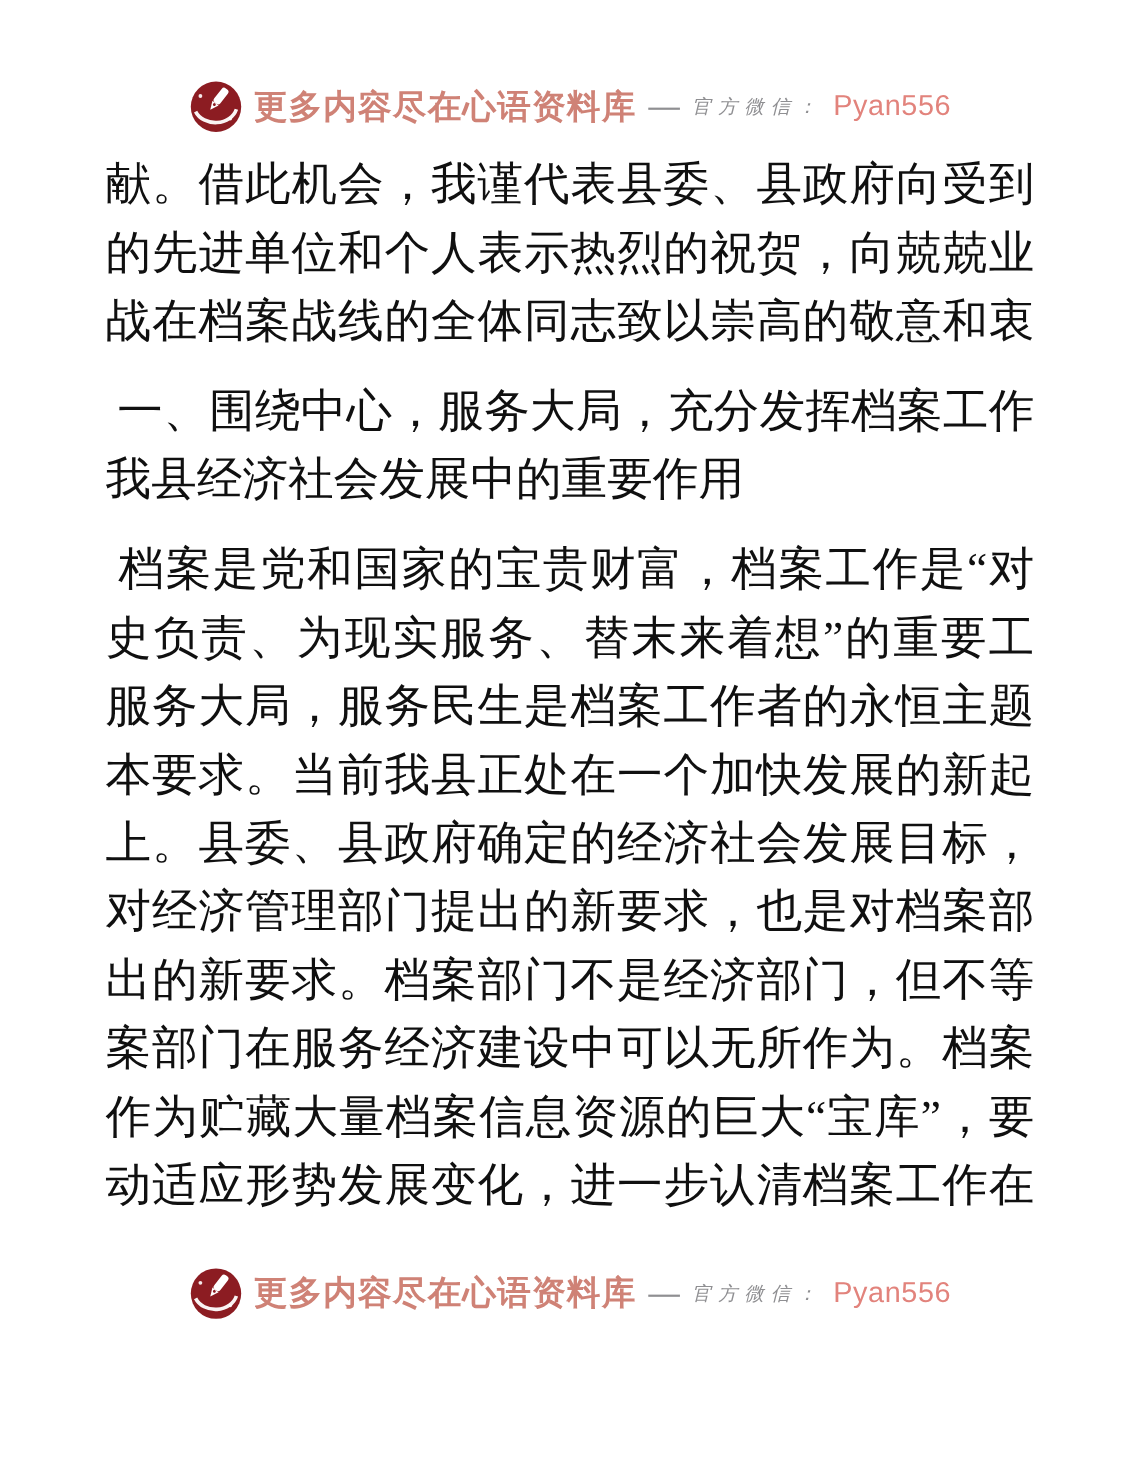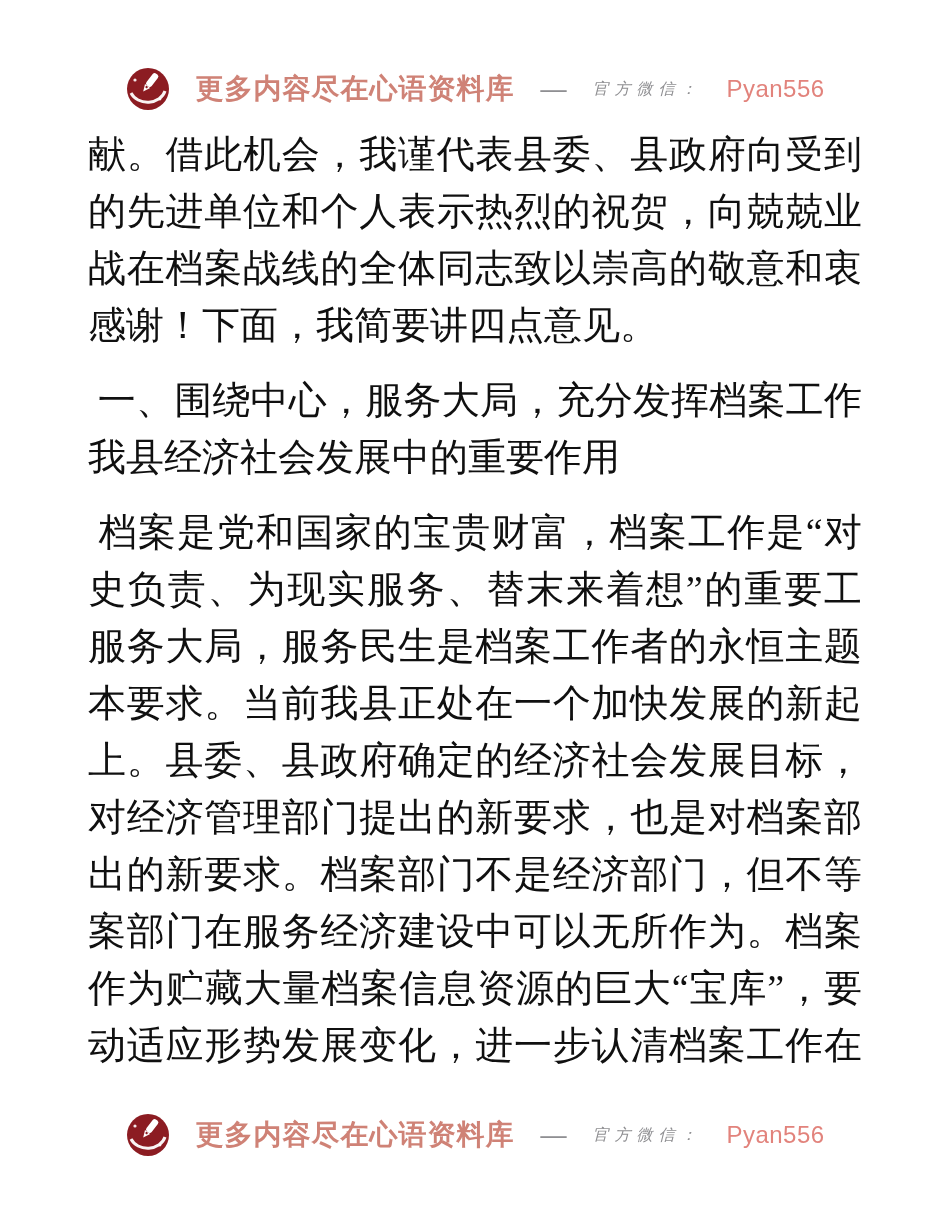--- a/index.html
+++ b/index.html
@@ -17,21 +17,21 @@
     height: 1230px;
     position: relative;
     background: #ffffff;
   }
 
   
   .watermark {
     display: flex;
     justify-content: center;
     align-items: center;
-    gap: 24px;
+    gap: 8px;
     user-select: none;
   }
   .watermark.top    { padding-top: 66px; }
   .watermark.bottom { margin-top: 38px; }
   .wm-logo {
     width: 46px;
     height: 46px;
     flex: 0 0 auto;
     display: block;
   }
@@ -100,21 +100,20 @@
       <span class="wm-sep" style="color:#8f8f92">—</span>
       <span class="wm-label" style="color:#8f8f92">官方微信：</span>
       <span class="wm-account" style="color:#e2837c">Pyan556</span>
   </div>
 
   <div class="content" id="doc-body">
       <div class="block paragraph">
         <div class="line">献。借此机会，我谨代表县委、县政府向受到表彰</div>
         <div class="line">的先进单位和个人表示热烈的祝贺，向兢兢业业奋</div>
         <div class="line">战在档案战线的全体同志致以崇高的敬意和衷心的</div>
-        <div class="line line-end">感谢！下面，我简要讲四点意见。</div>
       </div>
       <div class="block heading">
         <div class="line">&nbsp;一、围绕中心，服务大局，充分发挥档案工作在</div>
         <div class="line line-end">我县经济社会发展中的重要作用</div>
       </div>
       <div class="block paragraph">
         <div class="line">&nbsp;档案是党和国家的宝贵财富，档案工作是“对历</div>
         <div class="line">史负责、为现实服务、替末来着想”的重要工作。</div>
         <div class="line">服务大局，服务民生是档案工作者的永恒主题和根</div>
         <div class="line">本要求。当前我县正处在一个加快发展的新起点</div>

